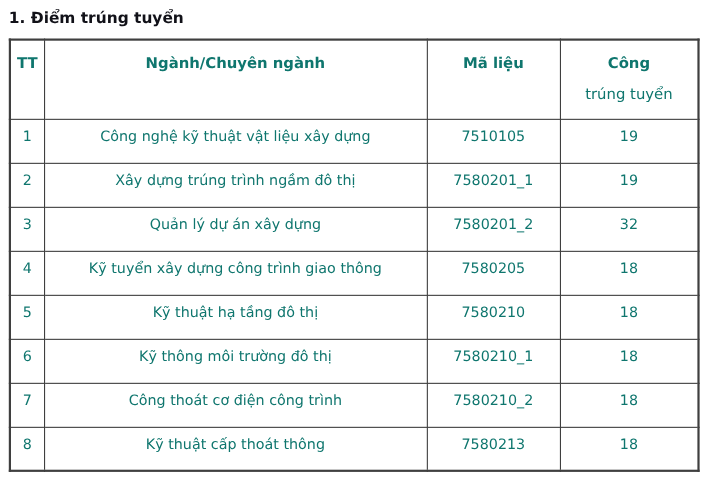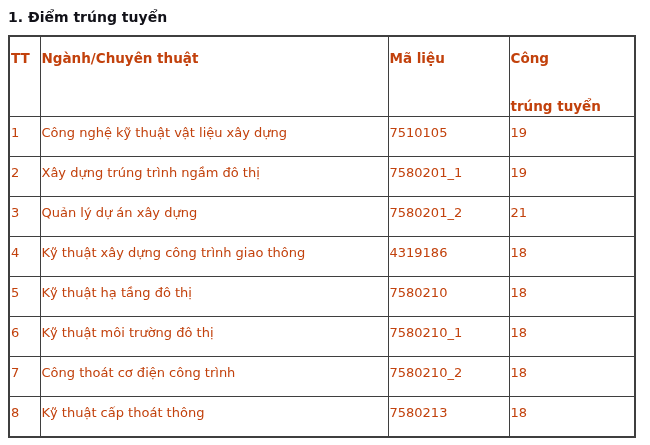--- a/index.html
+++ b/index.html
@@ -30,36 +30,36 @@
     table-layout: fixed;
   }
   table.score-table, table.score-table th, table.score-table td {
     border: 1px solid #3f3f3f;
   }
   table.score-table {
     border-width: 2px;
   }
   th, td {
     box-sizing: border-box;
-    text-align: left;
+    text-align: center;
     vertical-align: top;
-    color: #c2410c;
+    color: #0f766e;
     overflow: hidden;
   }
   th {
     font-size: 13.5px;
     font-weight: bold;
     height: 72px;
     padding-top: 13px;
     line-height: 17px;
   }
   th .second-line {
     display: block;
-    margin-top: 31px;
-    font-weight: bold;
+    margin-top: 11px;
+    font-weight: normal;
   }
   td {
     font-size: 13px;
     font-weight: normal;
     height: 40px;
     padding-top: 7px;
     line-height: 17px;
   }
   col.col-tt    { width: 31px; }
   col.col-major { width: 348px; }
@@ -76,21 +76,21 @@
   <table class="score-table">
     <colgroup>
       <col class="col-tt">
       <col class="col-major">
       <col class="col-code">
       <col class="col-score">
     </colgroup>
     <thead>
       <tr>
         <th>TT</th>
-        <th>Ngành/Chuyên thuật</th>
+        <th>Ngành/Chuyên ngành</th>
         <th>Mã liệu</th>
         <th>
           <span>Công</span>
           <span class="second-line">trúng tuyển</span>
         </th>
       </tr>
     </thead>
     <tbody>
       <tr>
         <td>1</td>
@@ -101,37 +101,37 @@
       <tr>
         <td>2</td>
         <td>Xây dựng trúng trình ngầm đô thị</td>
         <td>7580201_1</td>
         <td>19</td>
       </tr>
       <tr>
         <td>3</td>
         <td>Quản lý dự án xây dựng</td>
         <td>7580201_2</td>
-        <td>21</td>
+        <td>32</td>
       </tr>
       <tr>
         <td>4</td>
-        <td>Kỹ thuật xây dựng công trình giao thông</td>
-        <td>4319186</td>
+        <td>Kỹ tuyển xây dựng công trình giao thông</td>
+        <td>7580205</td>
         <td>18</td>
       </tr>
       <tr>
         <td>5</td>
         <td>Kỹ thuật hạ tầng đô thị</td>
         <td>7580210</td>
         <td>18</td>
       </tr>
       <tr>
         <td>6</td>
-        <td>Kỹ thuật môi trường đô thị</td>
+        <td>Kỹ thông môi trường đô thị</td>
         <td>7580210_1</td>
         <td>18</td>
       </tr>
       <tr>
         <td>7</td>
         <td>Công thoát cơ điện công trình</td>
         <td>7580210_2</td>
         <td>18</td>
       </tr>
       <tr>

